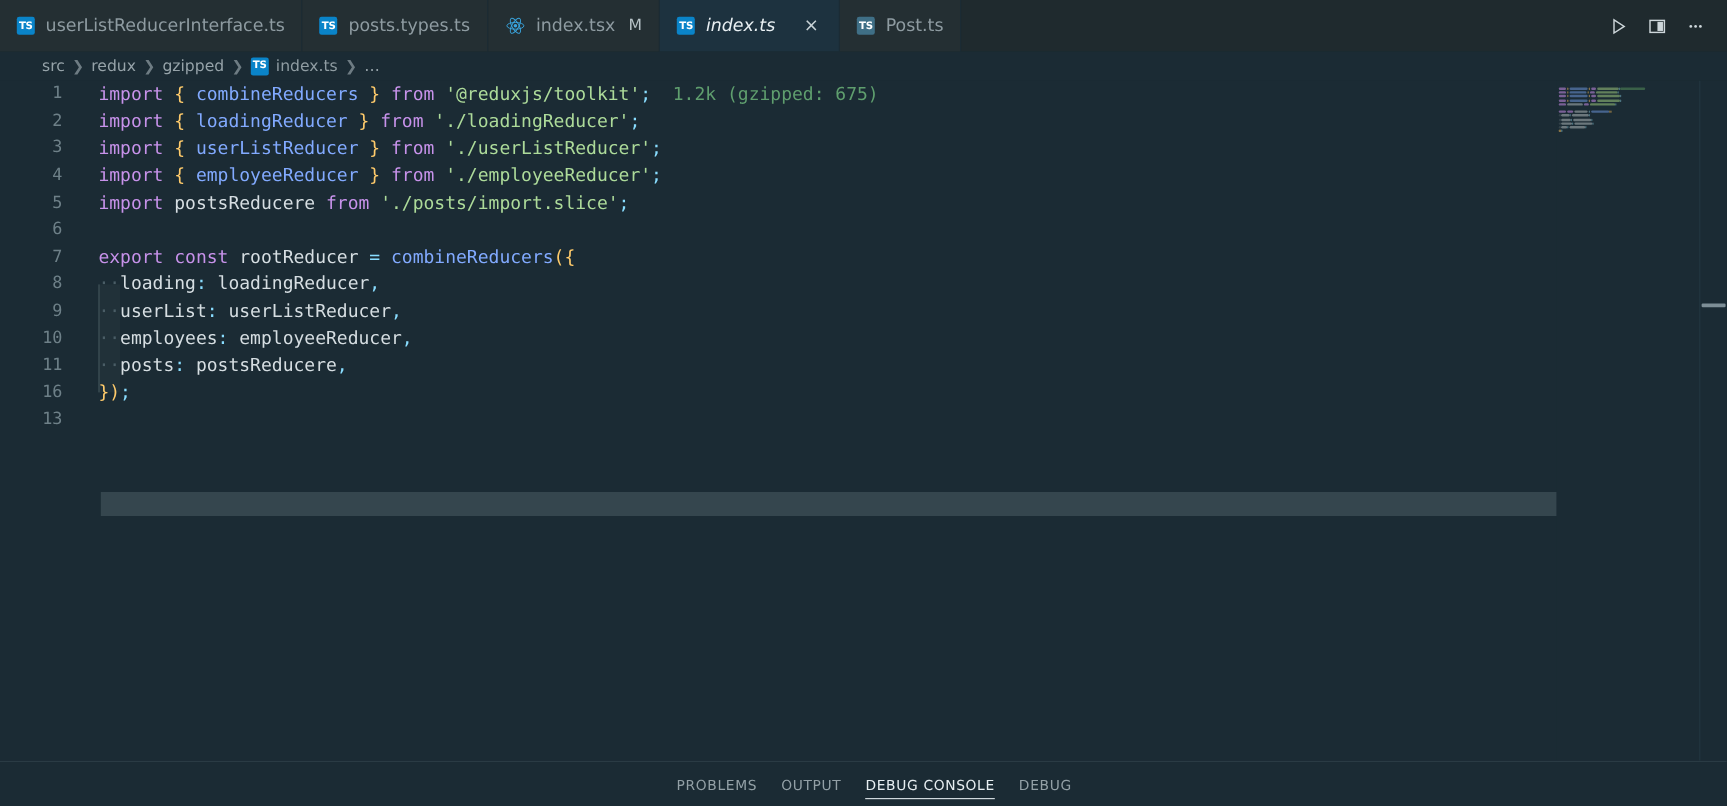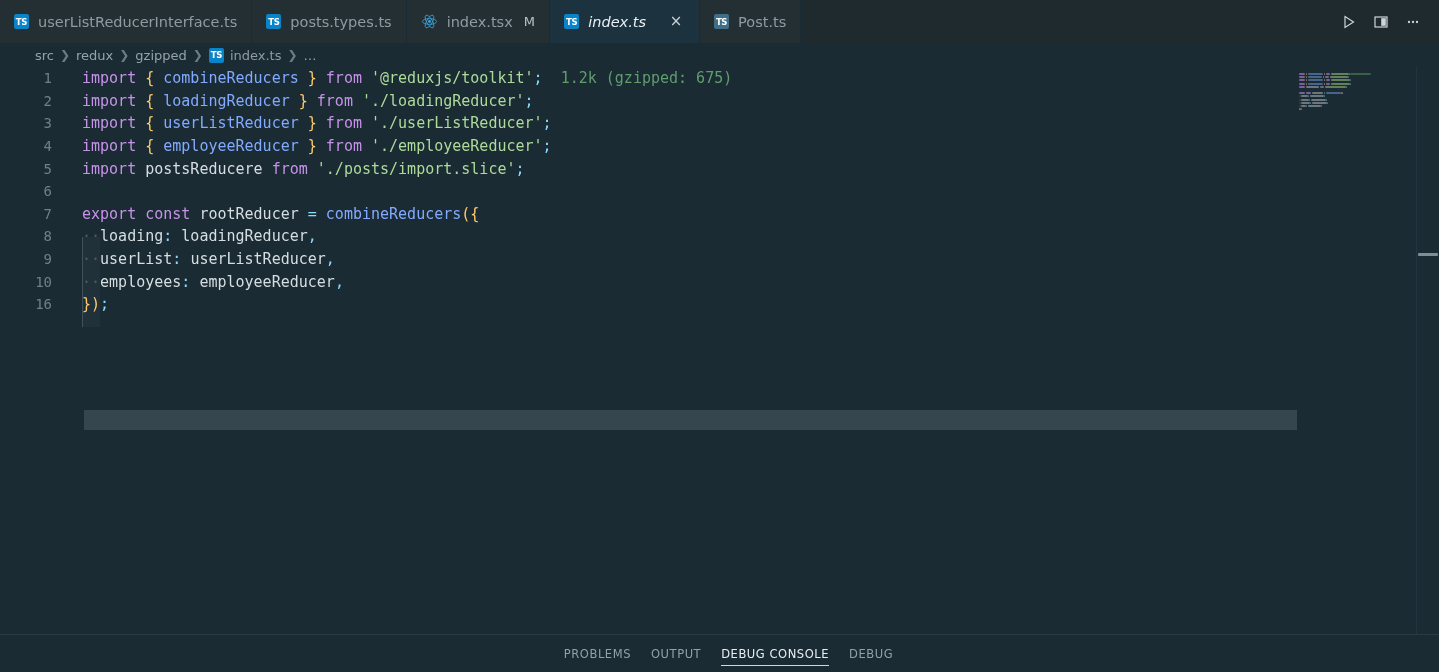--- a/index.html
+++ b/index.html
@@ -369,22 +369,30 @@
       </div>
       <div class="line">
         <span class="ln">9</span>
         <span class="code"><span class="ws">··</span><span class="plain">userList</span><span class="pun">:</span><span class="plain"> </span><span class="plain">userListReducer</span><span class="pun">,</span></span>
       </div>
       <div class="line">
         <span class="ln">10</span>
         <span class="code"><span class="ws">··</span><span class="plain">employees</span><span class="pun">:</span><span class="plain"> </span><span class="plain">employeeReducer</span><span class="pun">,</span></span>
       </div>
       <div class="line">
+        <span class="ln">11</span>
+        <span class="code"><span class="ws">··</span><span class="plain">posts</span><span class="pun">:</span><span class="plain"> </span><span class="plain">postsReducere</span><span class="pun">,</span></span>
+      </div>
+      <div class="line">
         <span class="ln">16</span>
         <span class="code"><span class="br">}</span><span class="br">)</span><span class="pun">;</span></span>
+      </div>
+      <div class="line">
+        <span class="ln">13</span>
+        <span class="code"></span>
       </div>
 
     </div>
 
     <div class="minimap-border"></div>
     <div class="minimap">
       <div class="mm-slider"></div>
     <div class="mm-line" style="left: 2px; top: 6px; width: 6px; background: rgb(138, 106, 168);"></div>
         <div class="mm-line" style="left: 9px; top: 6px; width: 1px; background: rgb(156, 128, 73);"></div>
         <div class="mm-line" style="left: 11px; top: 6px; width: 15px; background: rgb(79, 110, 158);"></div>

